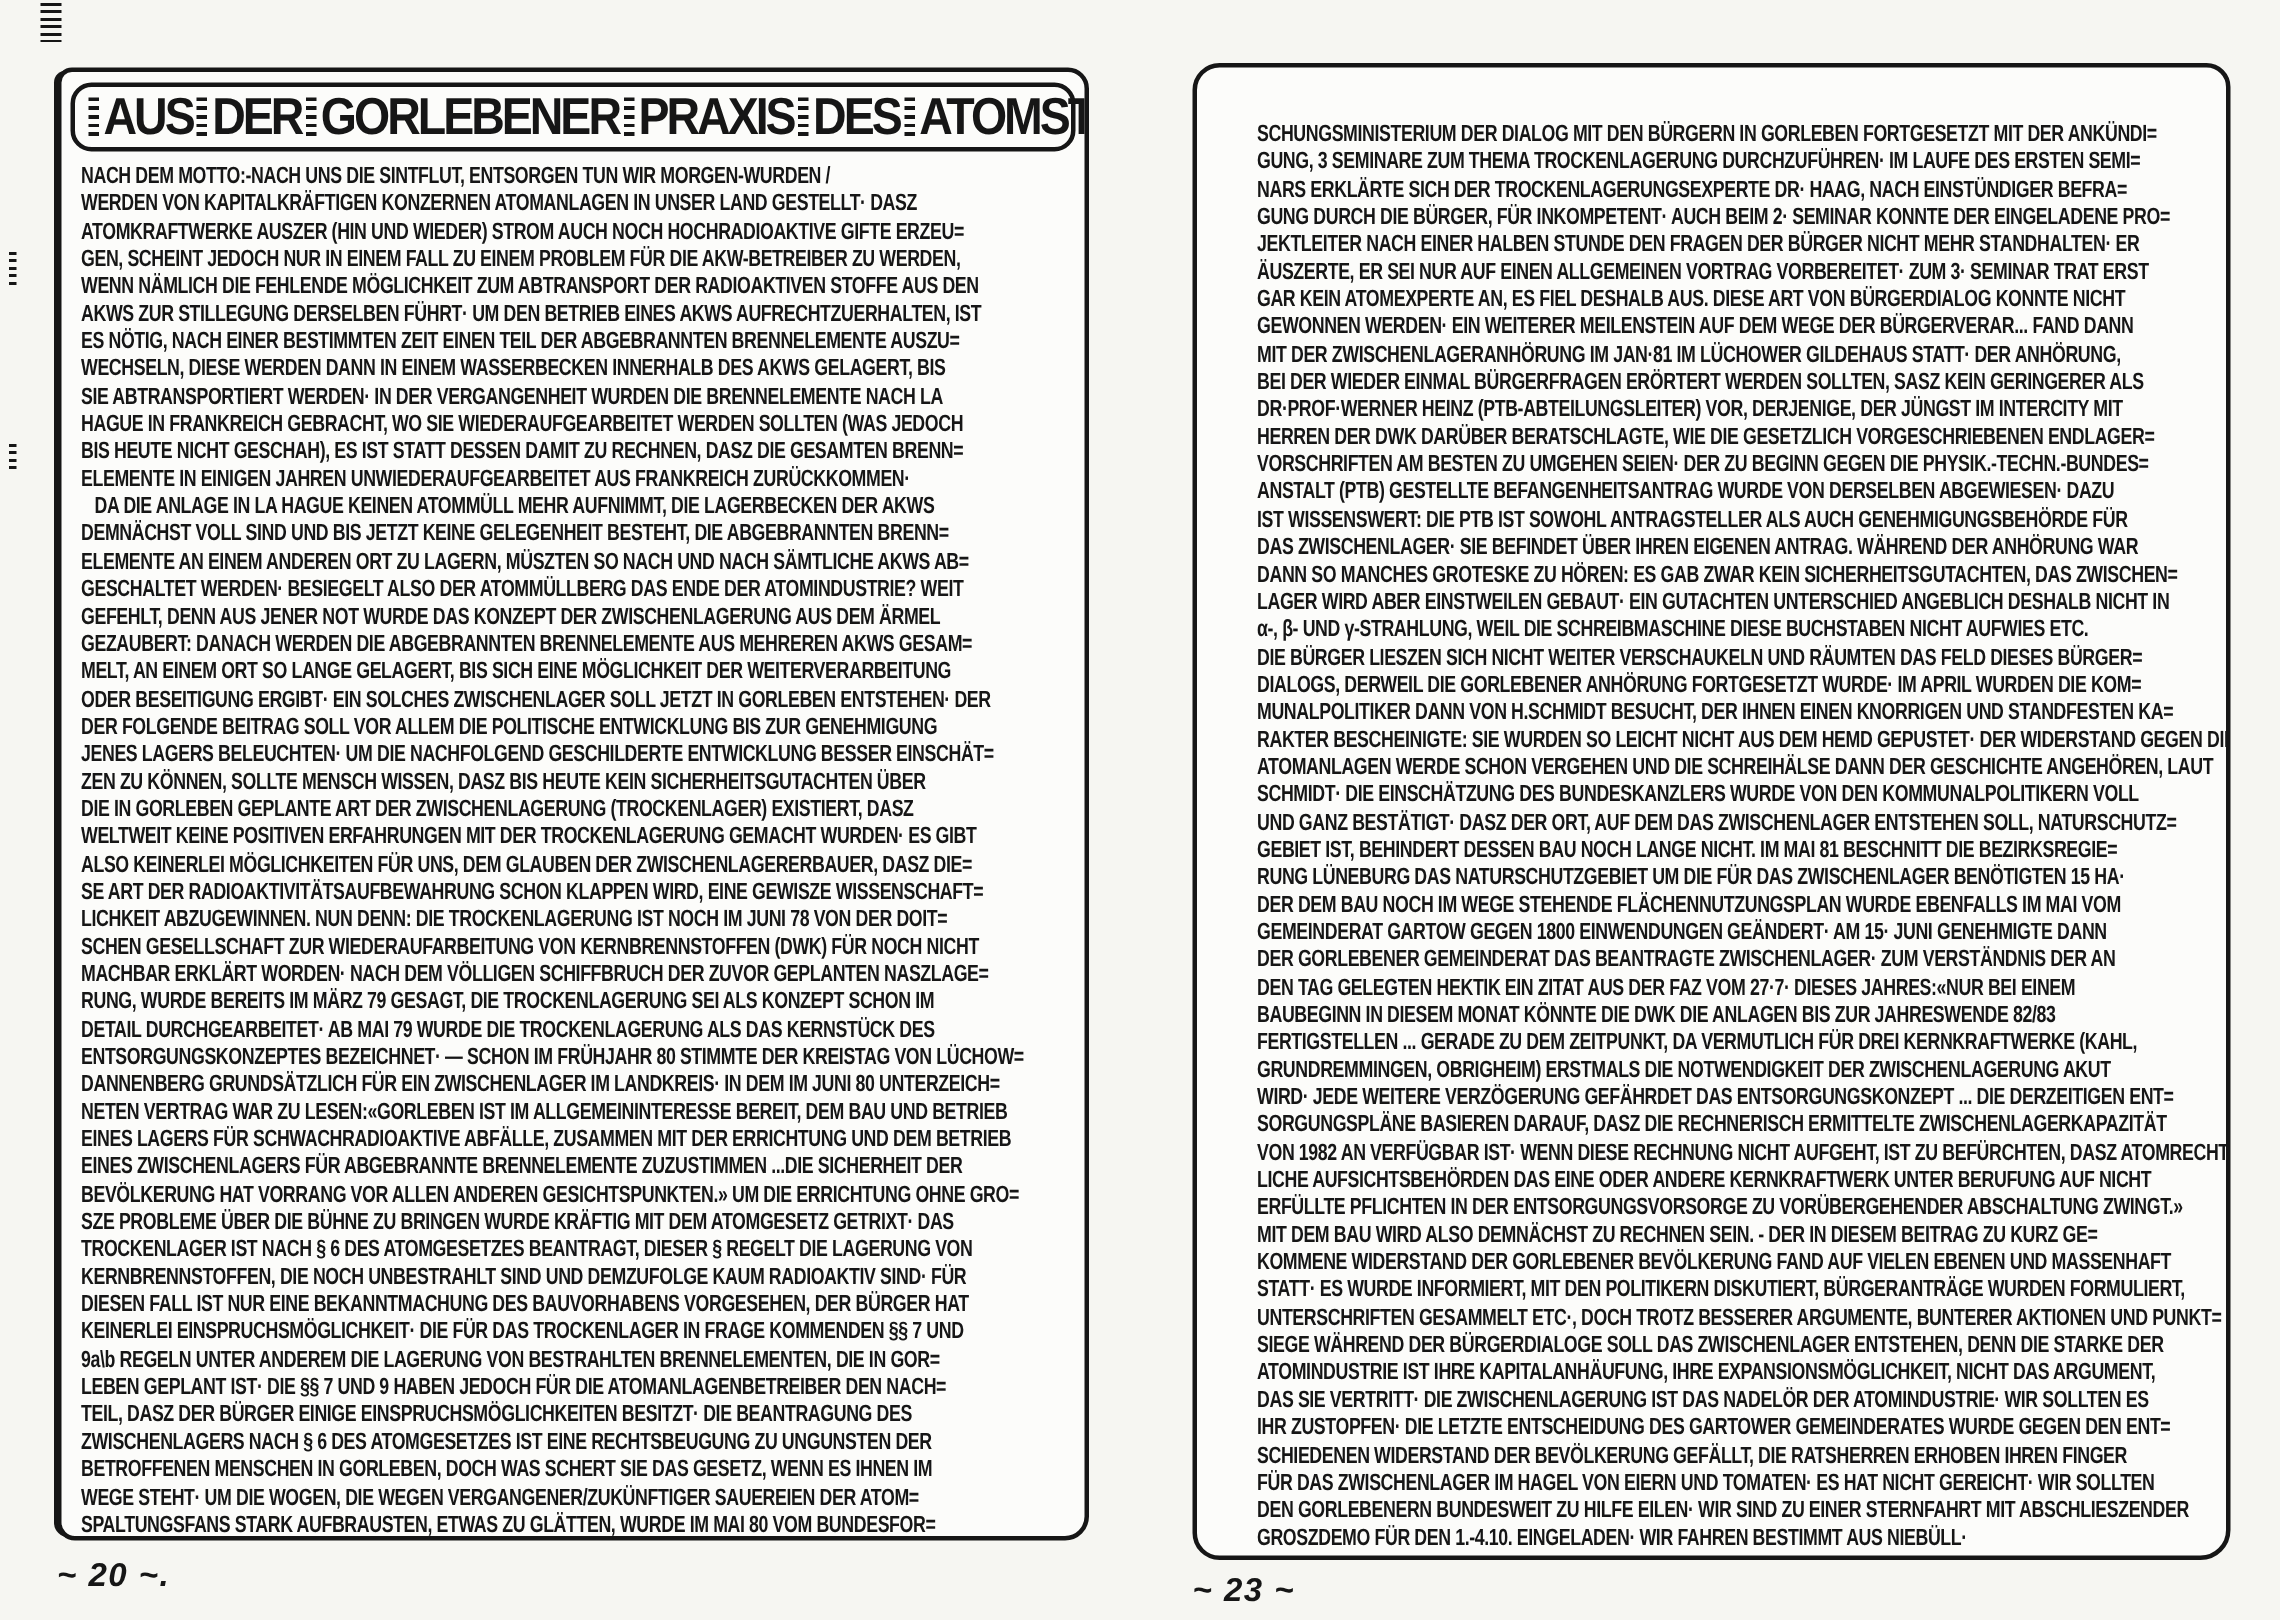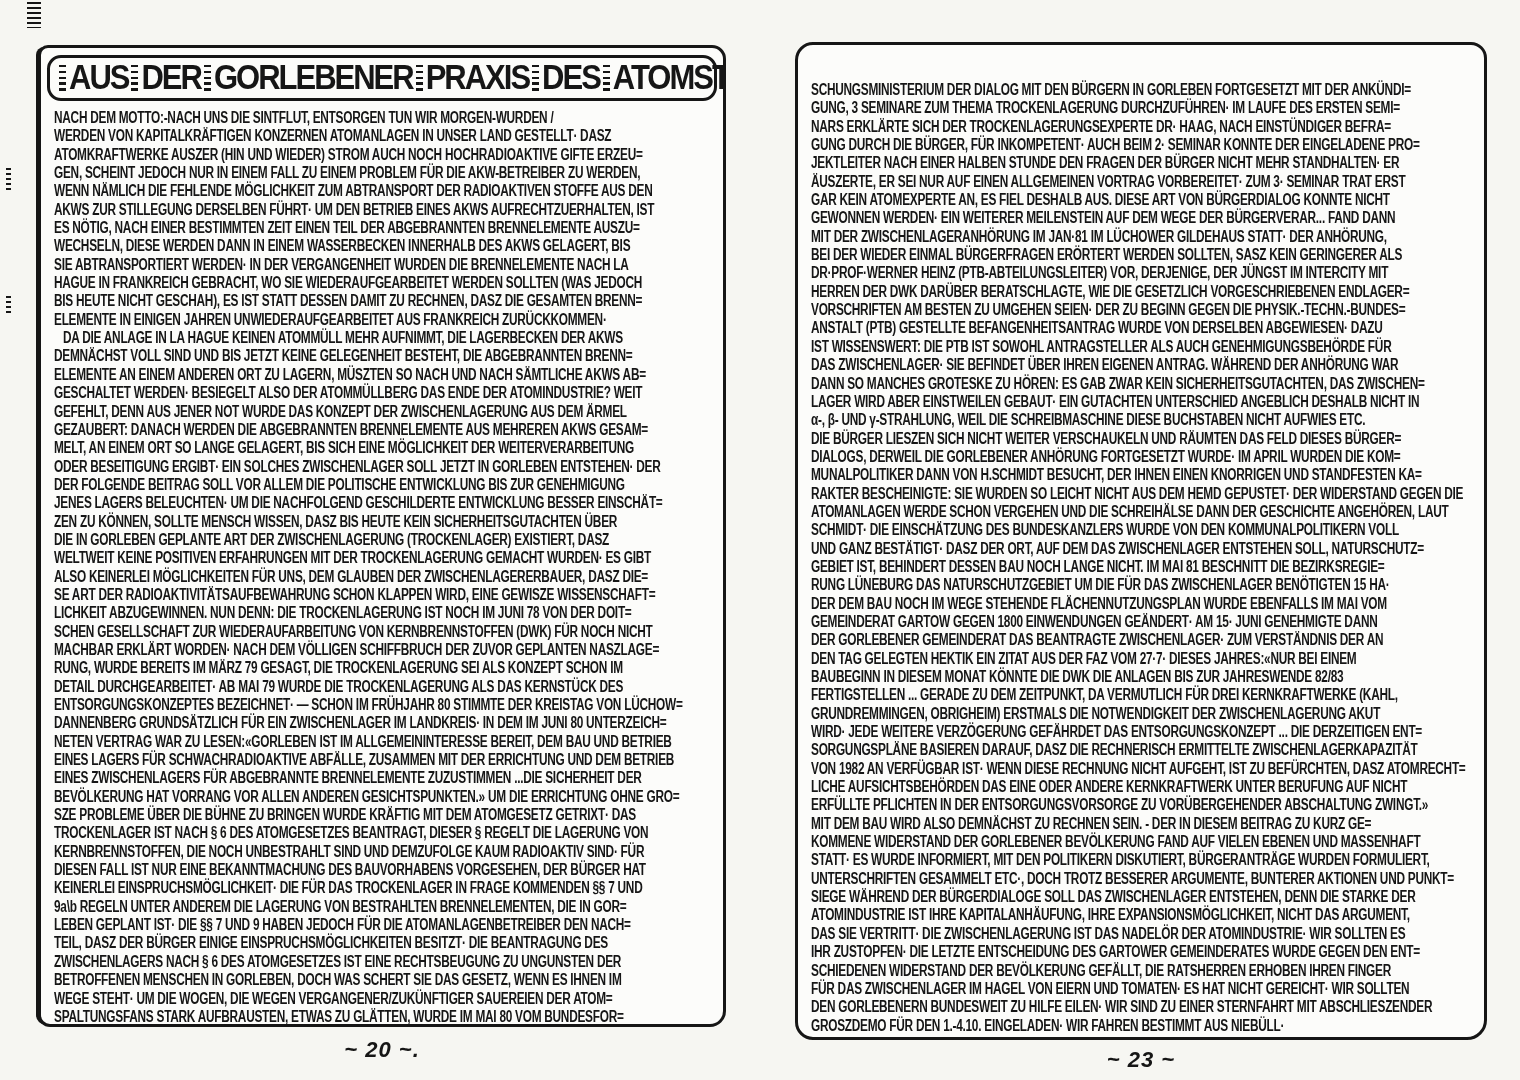--- a/index.html
+++ b/index.html
@@ -2,35 +2,35 @@
 <html style="--ink: #161616; --paper: #fcfcfa;"><head>
 <meta charset="utf-8">
 <style>
   :root { --ink:#161616; --paper:#fcfcfa; }
   * { margin:0; padding:0; box-sizing:border-box; }
   html,body { width:1520px; height:1080px; background:#f6f6f2; overflow:hidden;
               font-family:"Liberation Sans", sans-serif; color:var(--ink); }
 
   .page { position:absolute; background:var(--paper); border:3px solid var(--ink); overflow:hidden; }
   .page-left  { left:38px;  top:45px; width:688px; height:982px; border-radius:10px 14px 16px 12px; box-shadow:-4px 0 0 -2px var(--ink); }
-  .page-right { left:795px; top:42px; width:692px; height:998px; border-radius:18px 16px 20px 18px; }
+  .page-right { left:795px; top:42px; width:692px; height:998px; border-radius:18px 16px 20px 18px;padding-left:27px; }
 
   .title-box { margin:7px 6px 3px 6px; border:3px solid var(--ink); border-radius:14px;
                padding:5px 6px; display:flex; align-items:center; }
   .tword { font-weight:bold; font-size:31px; letter-spacing:-2px; line-height:30px;
            transform:scaleY(1.12); white-space:nowrap; }
   .hatch { flex:1 1 10px; min-width:7px; height:26px; margin:0 3px;
            background:repeating-linear-gradient(180deg, var(--ink) 0 2.4px, transparent 2.4px 5.8px); }
 
   .text-block { padding:5px 0 0 13px; }
   .page-right .text-block { padding-top:36px; }
   .line { font-weight:bold; font-size:15.6px; line-height:18.35px; letter-spacing:-0.35px;
           white-space:pre; width:132%; transform:scaleX(0.76); transform-origin:0 0; }
 
-  .page-number { position:absolute; text-align:center; font-weight:bold; font-size:22px;
+  .page-number { position:absolute; font-weight:bold; font-size:22px;
                  letter-spacing:1px; font-style:italic; }
   .pn-left  { left:38px;  top:1037px; width:688px; }
   .pn-right { left:795px; top:1047px; width:692px; }
 
   .artifact { position:absolute; background:repeating-linear-gradient(180deg, var(--ink) 0 2px, transparent 2px 5px); }
   .artifact-1 { left:27px; top:2px;  width:14px; height:26px; }
   .artifact-2 { left:6px;  top:168px; width:5px; height:22px; }
   .artifact-3 { left:6px;  top:296px; width:5px; height:18px; }
 </style>
 </head>

